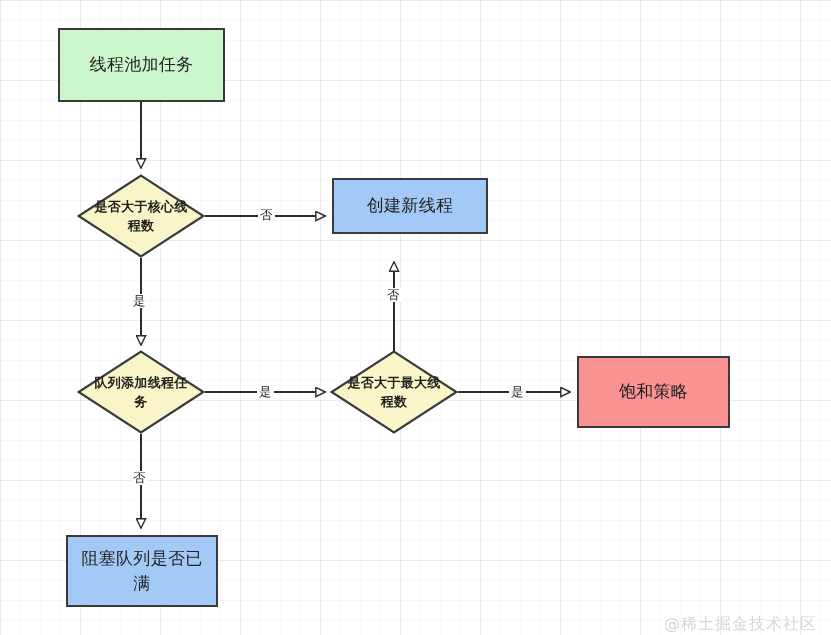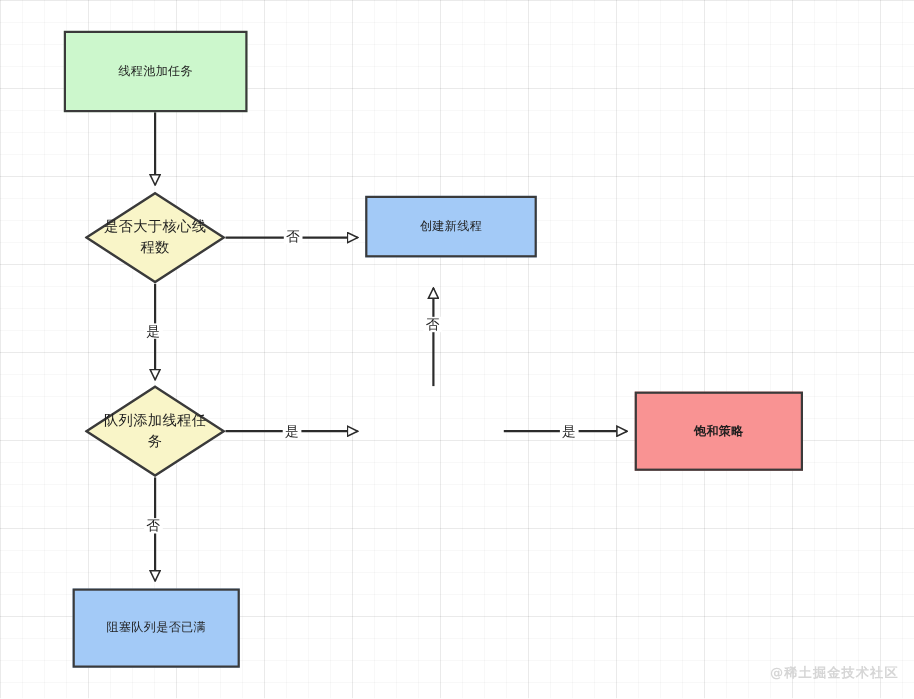--- a/index.html
+++ b/index.html
@@ -30,21 +30,21 @@
     pointer-events: none;
   }
   .node {
     position: absolute;
     box-sizing: border-box;
     display: flex;
     align-items: center;
     justify-content: center;
     text-align: center;
     color: #1f1f1f;
-    font-size: 11px;
+    font-size: 17px;
     line-height: 1.5;
     letter-spacing: 0.3px;
   }
   .rectnode {
     border: 2px solid #3a3a3a;
   }
   .rectnode .nlabel {
     padding: 0 10px;
     width: 100%;
   }
@@ -67,39 +67,39 @@
     justify-content: center;
     text-align: center;
     font-size: 13px;
     line-height: 1.5;
     color: #1f1f1f;
     letter-spacing: 0.3px;
   }
   .diamond-label span {
     display: block;
     width: 104px;
+    font-weight: bold;
   }
   .edge-label {
     position: absolute;
     font-size: 12.5px;
     color: #1f1f1f;
     background: #ffffff;
     padding: 0 2px;
     line-height: 1.1;
     white-space: nowrap;
   }
   .watermark {
     position: absolute;
     right: 14px;
-    bottom: 15px;
-    font-size: 12px;
+    bottom: 0;
+    font-size: 16px;
     color: #d6d6d6;
     letter-spacing: 1px;
     white-space: nowrap;
-    font-weight: bold;
   }
 </style>
 </head>
 <body>
 
 <div id="canvas">
 
   <svg id="edges" viewBox="0 0 831 635" xmlns="http://www.w3.org/2000/svg">
     <defs>
       <marker id="arrowOpen" markerWidth="11" markerHeight="11" refX="10" refY="5.5" orient="auto" markerUnits="userSpaceOnUse">
@@ -141,22 +141,30 @@
 
   <div class="diamond-wrap" style="left:77px; top:350px; width:128px; height:84px;">
     <svg width="128" height="84" viewBox="0 0 128 84" xmlns="http://www.w3.org/2000/svg">
       <polygon points="64,1.6 126.4,42 64,82.4 1.6,42" fill="#f9f5c8" stroke="#3a3a3a" stroke-width="2.2" stroke-linejoin="miter"></polygon>
     </svg>
     <div class="diamond-label">
       <span>队列添加线程任务</span>
     </div>
   </div>
 
+  <div class="diamond-wrap" style="left:330px; top:350px; width:128px; height:84px;">
+    <svg width="128" height="84" viewBox="0 0 128 84" xmlns="http://www.w3.org/2000/svg">
+      <polygon points="64,1.6 126.4,42 64,82.4 1.6,42" fill="#f9f5c8" stroke="#3a3a3a" stroke-width="2.2" stroke-linejoin="miter"></polygon>
+    </svg>
+    <div class="diamond-label">
+      <span>是否大于最大线程数</span>
+    </div>
+  </div>
 
-  <div class="node rectnode" style="left:577px; top:356px; width:153px; height:72px; background:#f99393;font-weight:bold;">
+  <div class="node rectnode" style="left:577px; top:356px; width:153px; height:72px; background:#f99393;">
     <div class="nlabel">饱和策略</div>
   </div>
 
   <div class="node rectnode" style="left:66px; top:535px; width:152px; height:72px; background:#a3caf7;">
     <div class="nlabel">阻塞队列是否已满</div>
   </div>
 
   <div class="edge-label" style="left:258px; top:208px;">否</div>
 
   <div class="edge-label" style="left:131px; top:294px;">是</div>

